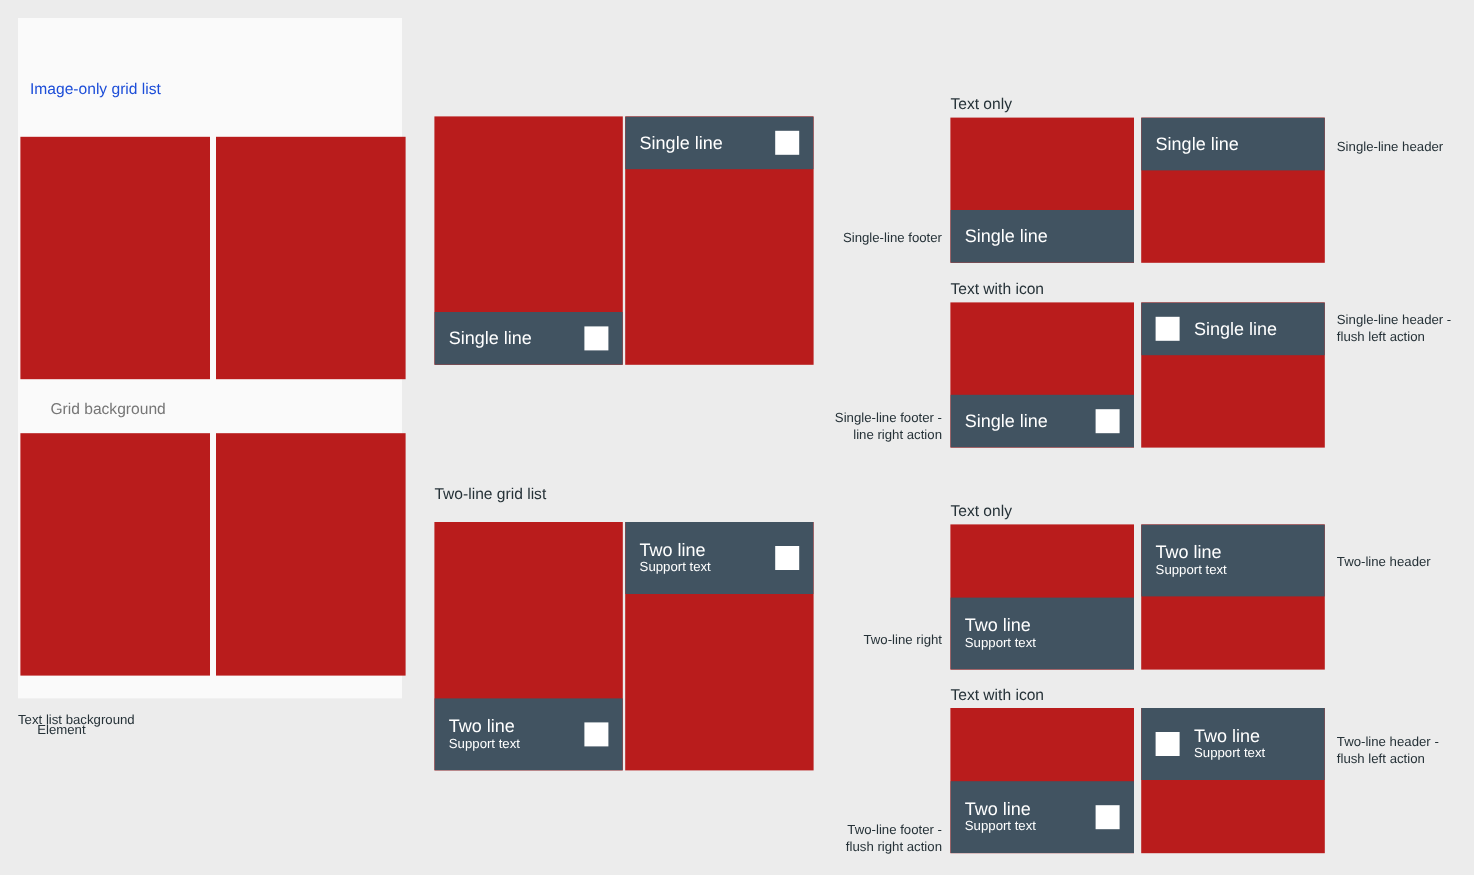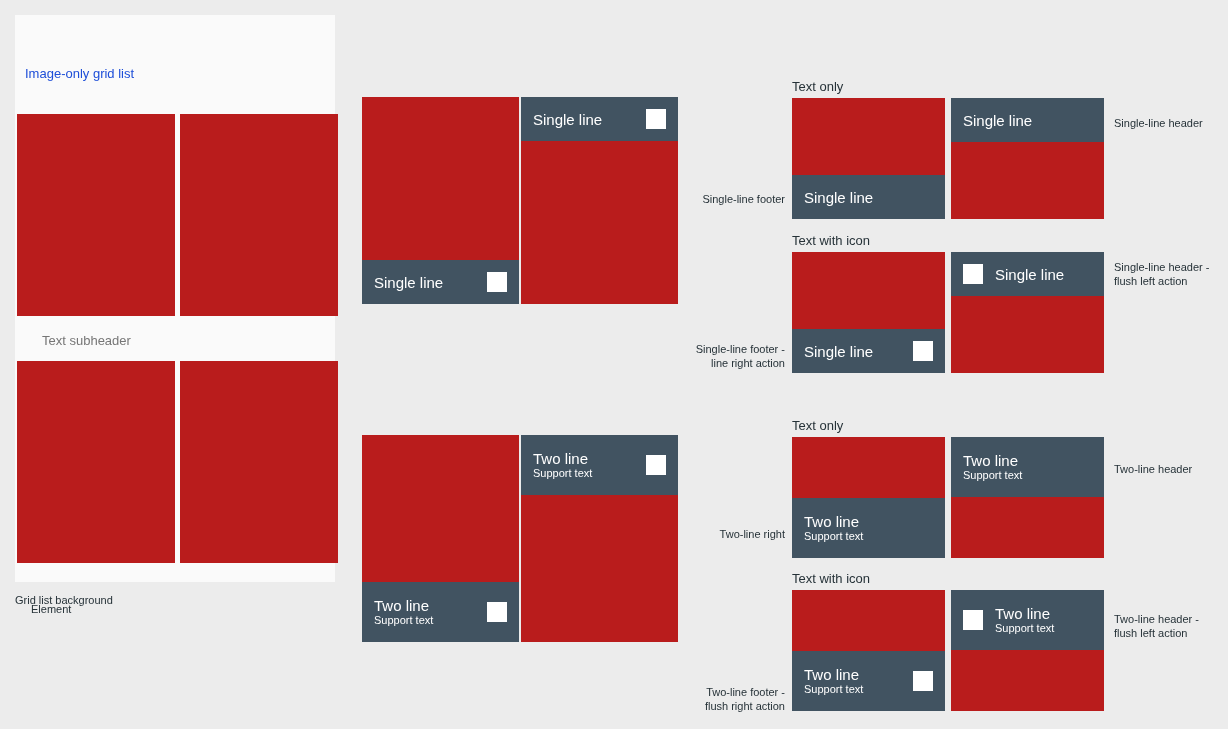--- a/index.html
+++ b/index.html
@@ -73,28 +73,28 @@
 <body>
 
 <div id="root">
 
   <div id="panel-left">
     <div class="panel-title">Image-only grid list</div>
 
     <div class="big-tile tile" id="bt-1"></div>
     <div class="big-tile tile" id="bt-2"></div>
 
-    <div id="grid-subheader">Text subheader</div>
+    <div id="grid-subheader">Grid background</div>
 
     <div class="big-tile tile" id="bt-3"></div>
     <div class="big-tile tile" id="bt-4"></div>
 
     <div id="element-label">Element</div>
   </div>
-  <div id="grid-bg-label">Grid list background</div>
+  <div id="grid-bg-label">Text list background</div>
 
   <div class="mid-group" style="left:362px; top:66px; width:320px; height:242px;">
 
     <div class="mid-tile-a tile" style="left:0px; top:31px;">
       <div class="bar bottom" style="height:44px; padding:0 12px; justify-content:space-between;">
         <div class="bar-texts">
           <span class="t-primary">Single line</span>
         </div>
         <span class="act" style="width:20px; height:20px;"></span>
       </div>
@@ -104,20 +104,21 @@
       <div class="bar top" style="height:44px; padding:0 12px; justify-content:space-between;">
         <div class="bar-texts">
           <span class="t-primary">Single line</span>
         </div>
         <span class="act" style="width:20px; height:20px;"></span>
       </div>
     </div>
   </div>
 
   <div class="mid-group" style="left:362px; top:404px; width:320px; height:242px;">
+    <div class="mid-title">Two-line grid list</div>
 
     <div class="mid-tile-a tile" style="left:0px; top:31px;">
       <div class="bar bottom" style="height:60px; padding:0 12px; justify-content:space-between;">
         <div class="bar-texts">
           <span class="t-primary">Two line</span>
           <span class="t-secondary">Support text</span>
         </div>
         <span class="act" style="width:20px; height:20px;"></span>
       </div>
     </div>

